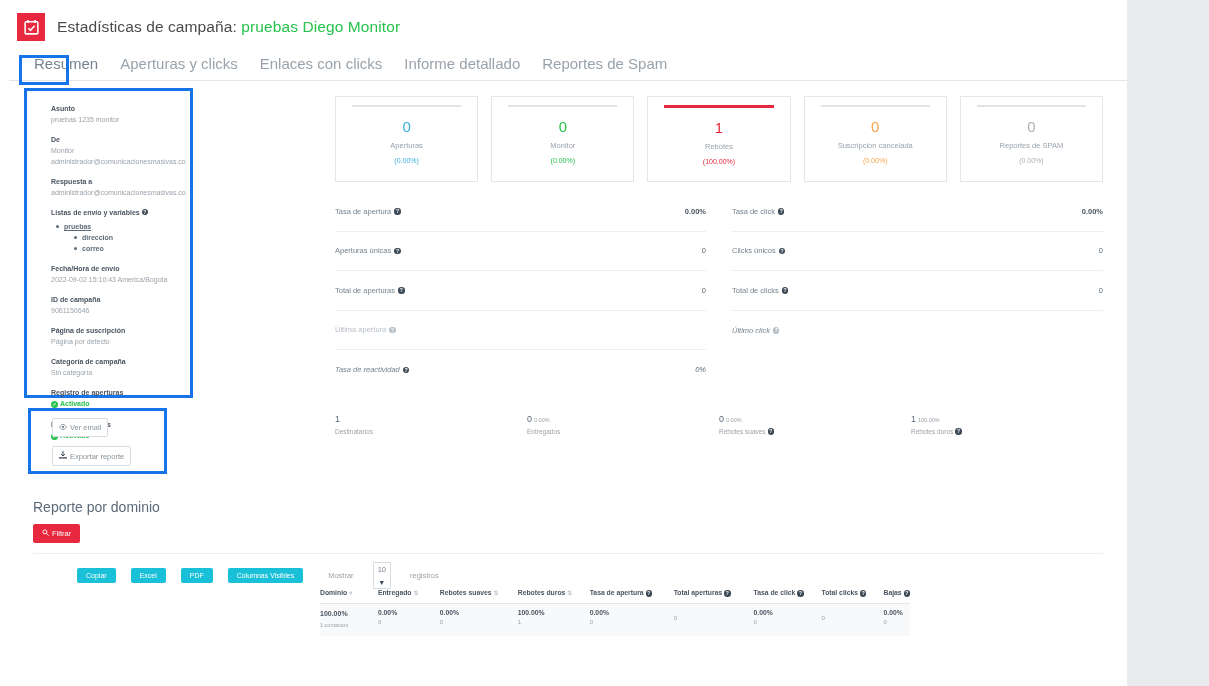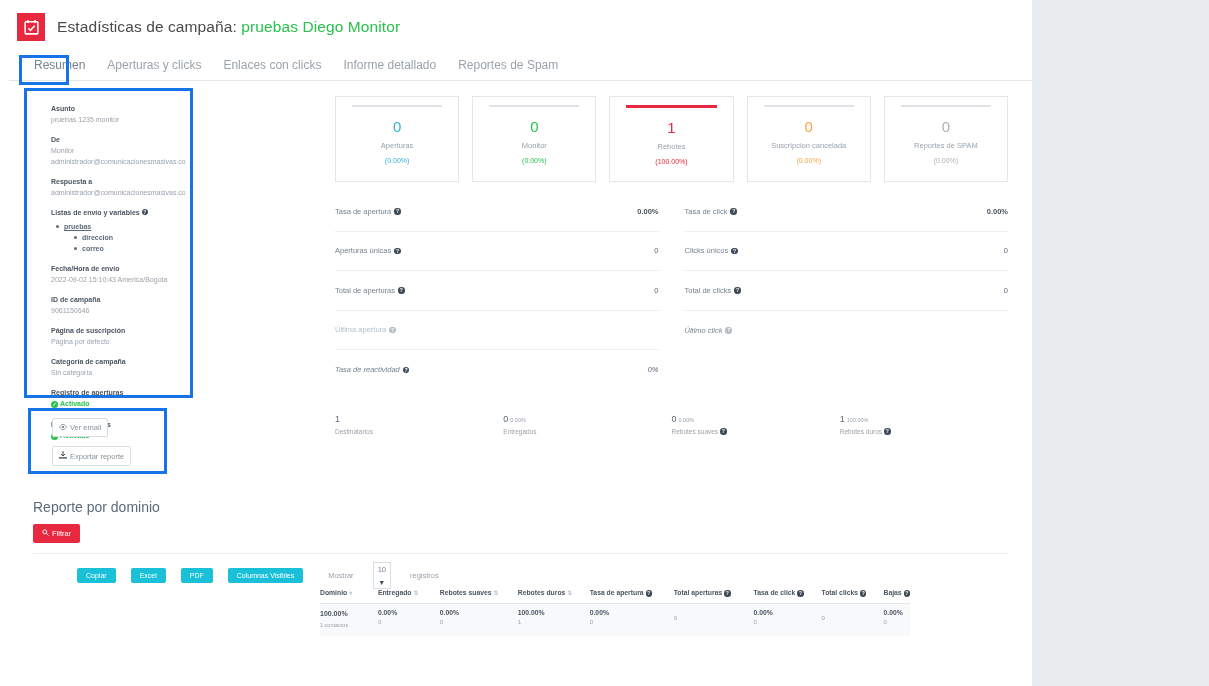--- a/index.html
+++ b/index.html
@@ -4,21 +4,21 @@
 <style>
   * { box-sizing: border-box; margin: 0; padding: 0; }
   html, body {
     width: 1209px; height: 686px;
     font-family: "Liberation Sans", sans-serif;
     background: #e9ecef;
     overflow: hidden;
   }
   .page {
     position: relative;
-    width: 1032px; height: 686px;
+    width: 1127px; height: 686px;
     background: #ffffff;
   }
   
   .topstrip {
     position: absolute; top: 0; right: 0;
     width: 29px; height: 17px; background: #e9ecef;
   }
   .leftstrip {
     position: absolute; top: 0; left: 0;
     width: 9px; height: 686px; background: #ffffff;
@@ -45,21 +45,21 @@
     color: #27c24c;
   }
 
   
   .tabs {
     position: absolute; left: 9px; top: 54px; right: 0; height: 27px;
     border-bottom: 1px solid #e4e7ea;
     display: flex; align-items: flex-end; padding-left: 14px;
   }
   .tab {
-    font-size: 12px; color: #9aa3ab; padding: 0 11px 8px 11px;
+    font-size: 15px; color: #9aa3ab; padding: 0 11px 8px 11px;
     white-space: nowrap; cursor: pointer;
   }
   .tab.active { color: #76838f; }
   .tab-highlight {
     position: absolute; left: 19px; top: 55px;
     width: 50px; height: 30px;
     border: 3px solid #1773e8;
     pointer-events: none;
   }
 

